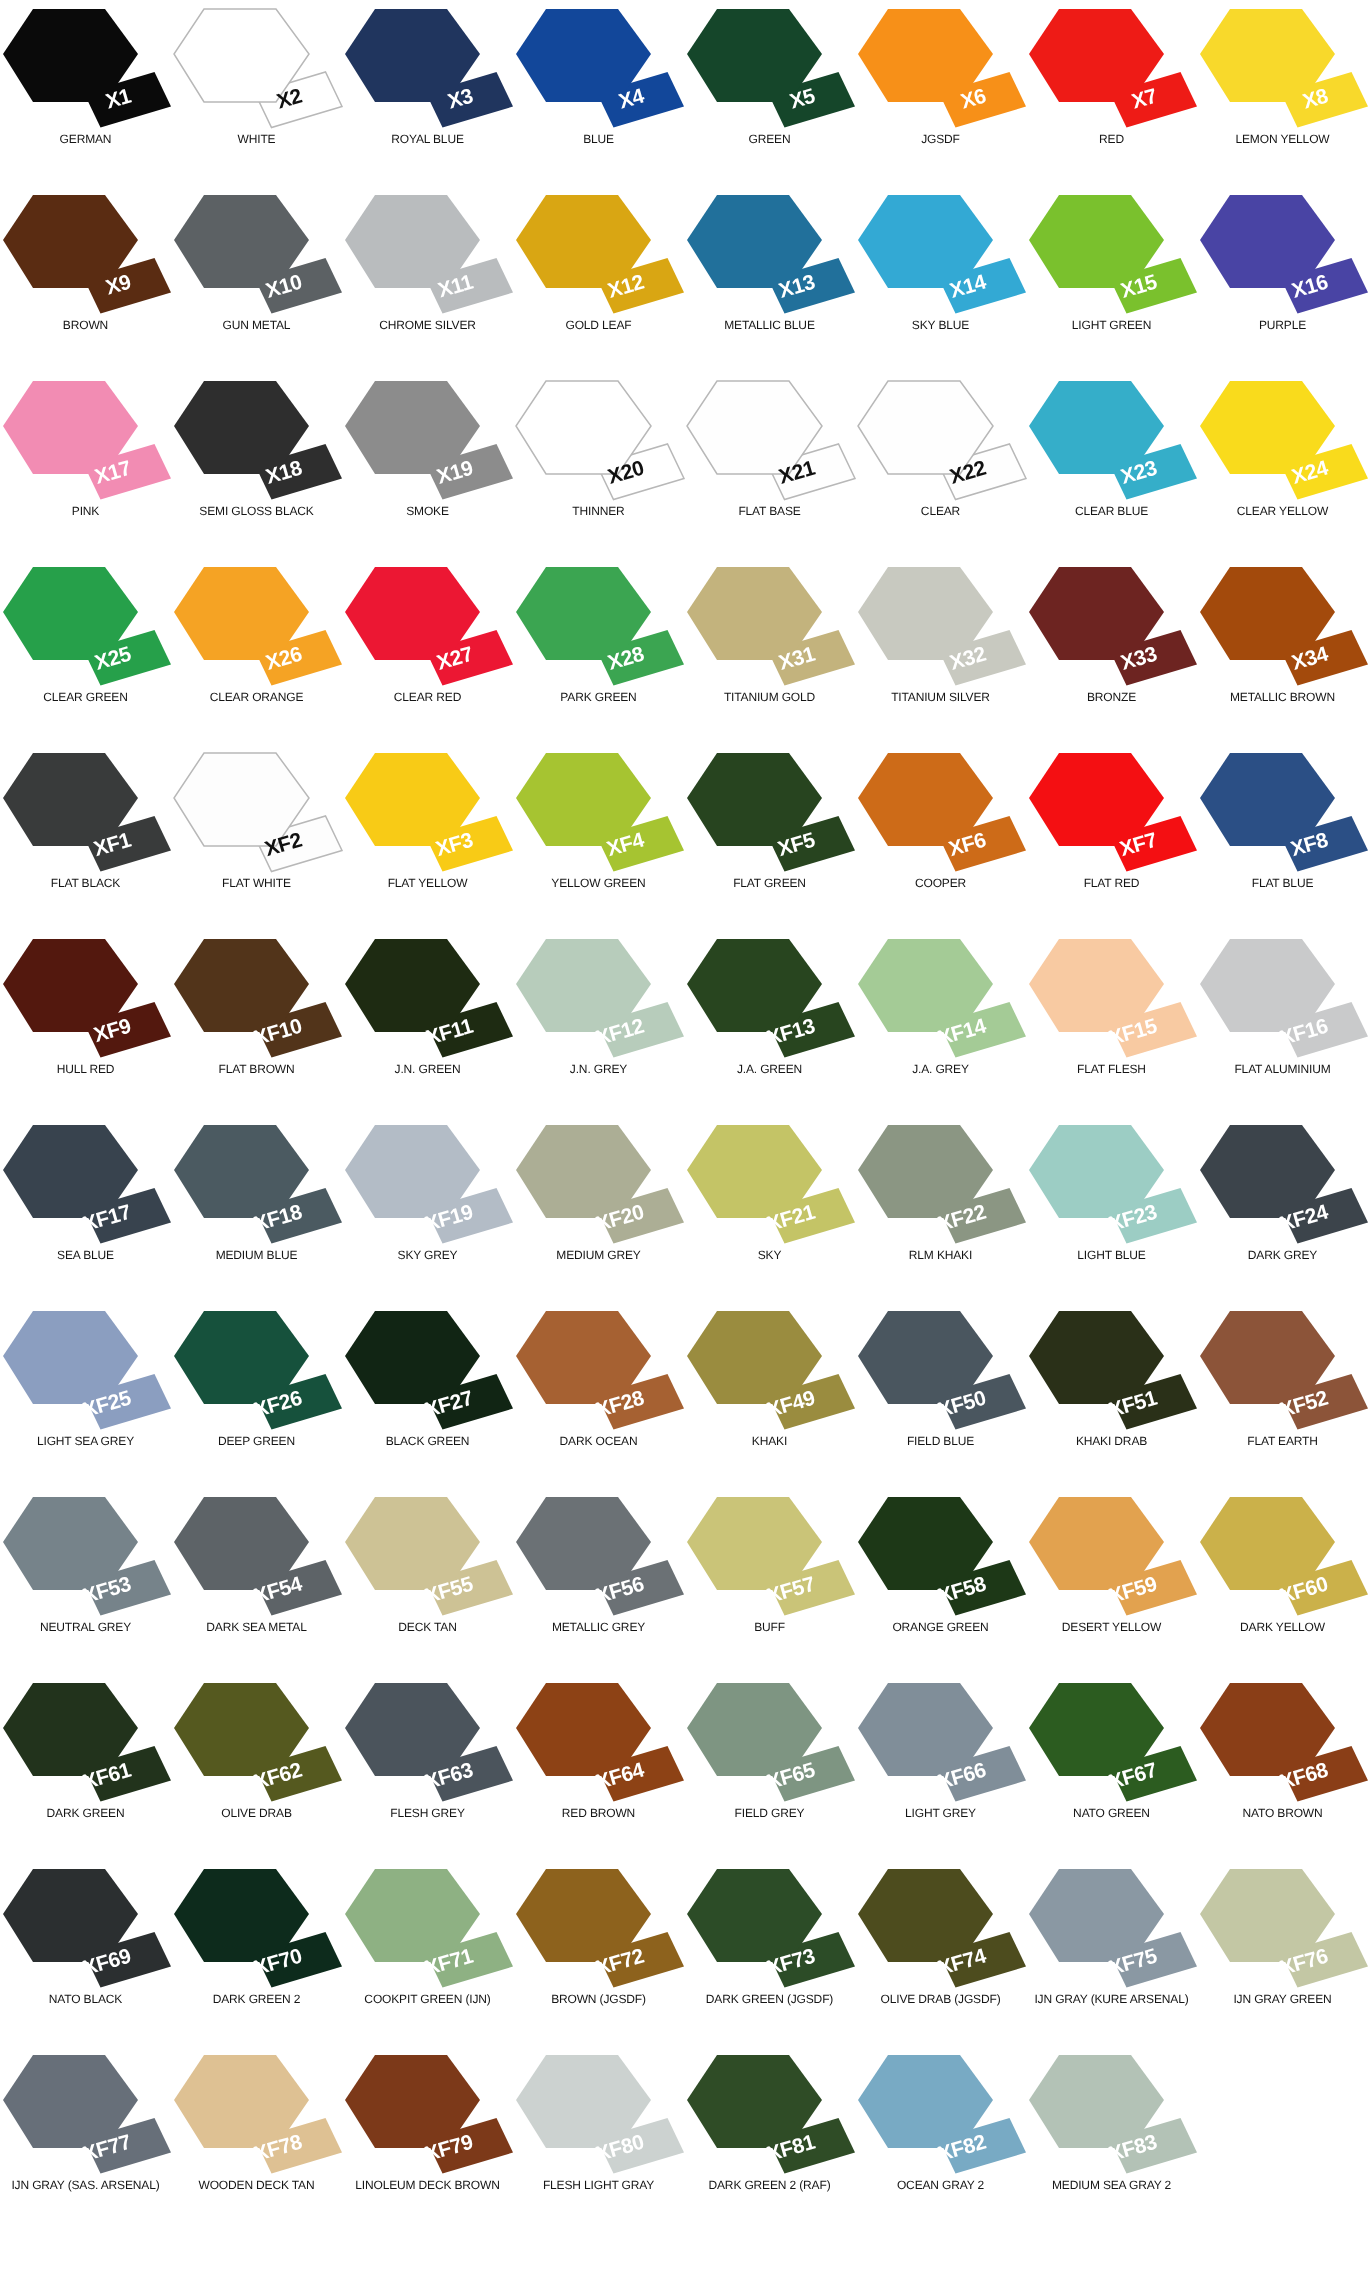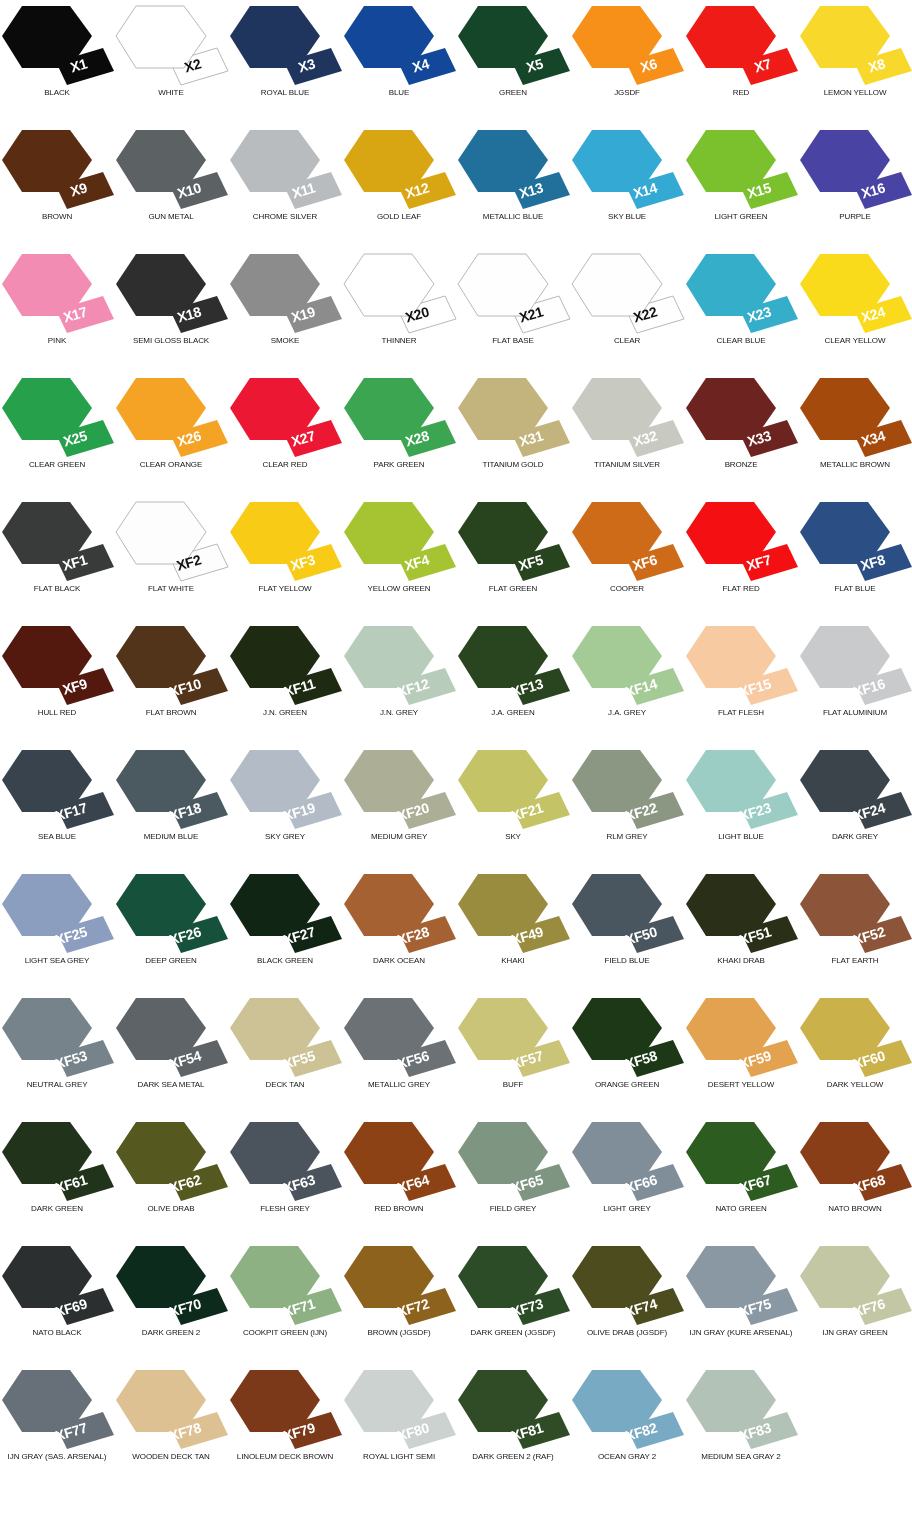--- a/index.html
+++ b/index.html
@@ -67,21 +67,21 @@
 <div id="chart">
     <div class="row">
       <div class="swatch">
         <div class="hexwrap">
           <svg viewBox="0 0 114 86">
             <polygon points="56,58 103,44 114,67 67,81" fill="#0a0a0a" stroke="none" stroke-width="0"></polygon>
             <polygon points="22,2 70,2 92,32 70,64 22,64 2,32" fill="#0a0a0a" stroke="none" stroke-width="0"></polygon>
             <text x="88" y="64" text-anchor="end" transform="rotate(-16 88 64)" fill="#ffffff" class="code-text">X1</text>
           </svg>
         </div>
-        <div class="paint-name">BLACK</div>
+        <div class="paint-name">GERMAN</div>
       </div>
       <div class="swatch">
         <div class="hexwrap">
           <svg viewBox="0 0 114 86">
             <polygon points="56,58 103,44 114,67 67,81" fill="#ffffff" stroke="#b8b8b8" stroke-width="1"></polygon>
             <polygon points="22,2 70,2 92,32 70,64 22,64 2,32" fill="#ffffff" stroke="#b8b8b8" stroke-width="1"></polygon>
             <text x="88" y="64" text-anchor="end" transform="rotate(-16 88 64)" fill="#111111" class="code-text">X2</text>
           </svg>
         </div>
         <div class="paint-name">WHITE</div>
@@ -609,21 +609,21 @@
         <div class="paint-name">SKY</div>
       </div>
       <div class="swatch">
         <div class="hexwrap">
           <svg viewBox="0 0 114 86">
             <polygon points="56,58 103,44 114,67 67,81" fill="#8b9683" stroke="none" stroke-width="0"></polygon>
             <polygon points="22,2 70,2 92,32 70,64 22,64 2,32" fill="#8b9683" stroke="none" stroke-width="0"></polygon>
             <text x="88" y="64" text-anchor="end" transform="rotate(-16 88 64)" fill="#ffffff" class="code-text">XF22</text>
           </svg>
         </div>
-        <div class="paint-name">RLM GREY</div>
+        <div class="paint-name">RLM KHAKI</div>
       </div>
       <div class="swatch">
         <div class="hexwrap">
           <svg viewBox="0 0 114 86">
             <polygon points="56,58 103,44 114,67 67,81" fill="#9ccdc4" stroke="none" stroke-width="0"></polygon>
             <polygon points="22,2 70,2 92,32 70,64 22,64 2,32" fill="#9ccdc4" stroke="none" stroke-width="0"></polygon>
             <text x="88" y="64" text-anchor="end" transform="rotate(-16 88 64)" fill="#ffffff" class="code-text">XF23</text>
           </svg>
         </div>
         <div class="paint-name">LIGHT BLUE</div>
@@ -999,21 +999,21 @@
         <div class="paint-name">LINOLEUM DECK BROWN</div>
       </div>
       <div class="swatch">
         <div class="hexwrap">
           <svg viewBox="0 0 114 86">
             <polygon points="56,58 103,44 114,67 67,81" fill="#ccd2d0" stroke="none" stroke-width="0"></polygon>
             <polygon points="22,2 70,2 92,32 70,64 22,64 2,32" fill="#ccd2d0" stroke="none" stroke-width="0"></polygon>
             <text x="88" y="64" text-anchor="end" transform="rotate(-16 88 64)" fill="#ffffff" class="code-text">XF80</text>
           </svg>
         </div>
-        <div class="paint-name">ROYAL LIGHT SEMI</div>
+        <div class="paint-name">FLESH LIGHT GRAY</div>
       </div>
       <div class="swatch">
         <div class="hexwrap">
           <svg viewBox="0 0 114 86">
             <polygon points="56,58 103,44 114,67 67,81" fill="#2f4c26" stroke="none" stroke-width="0"></polygon>
             <polygon points="22,2 70,2 92,32 70,64 22,64 2,32" fill="#2f4c26" stroke="none" stroke-width="0"></polygon>
             <text x="88" y="64" text-anchor="end" transform="rotate(-16 88 64)" fill="#ffffff" class="code-text">XF81</text>
           </svg>
         </div>
         <div class="paint-name">DARK GREEN 2 (RAF)</div>

